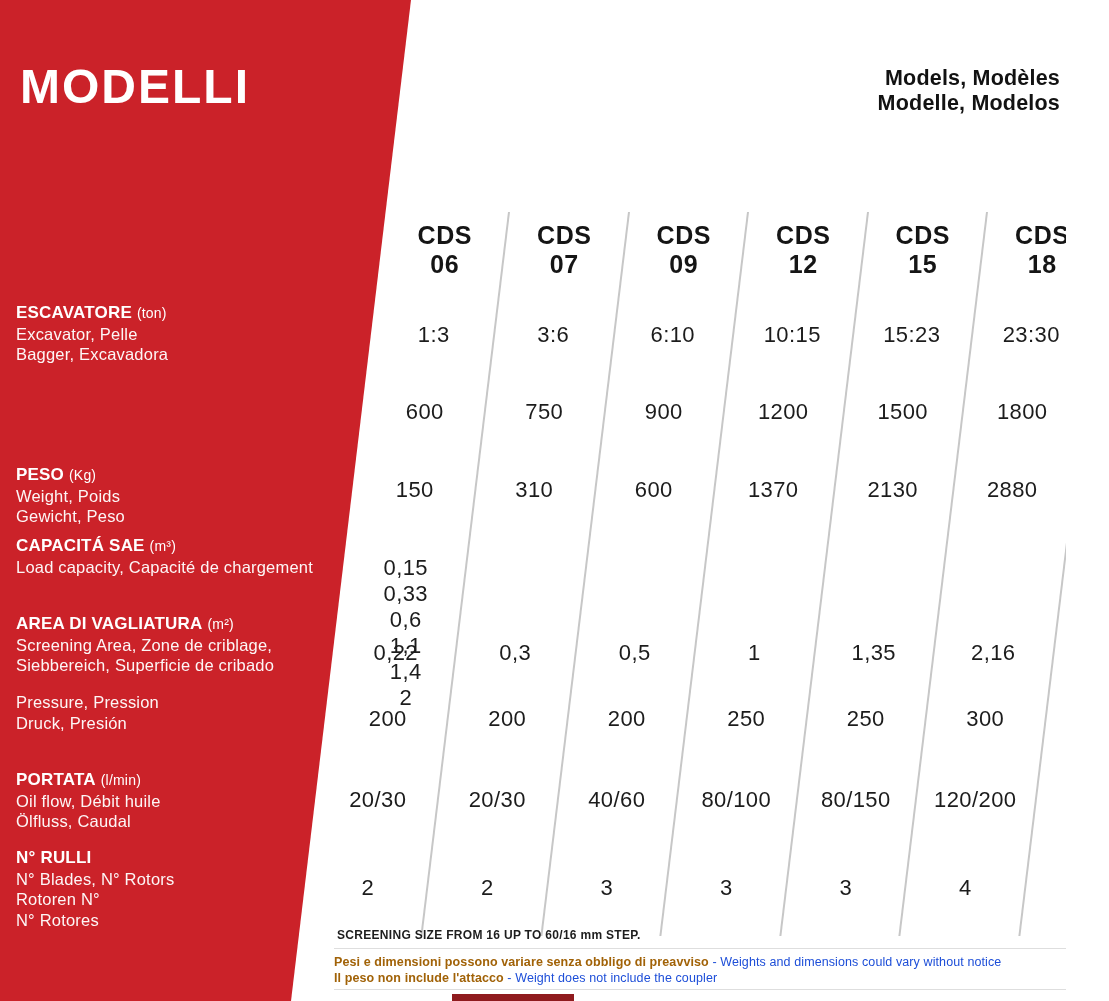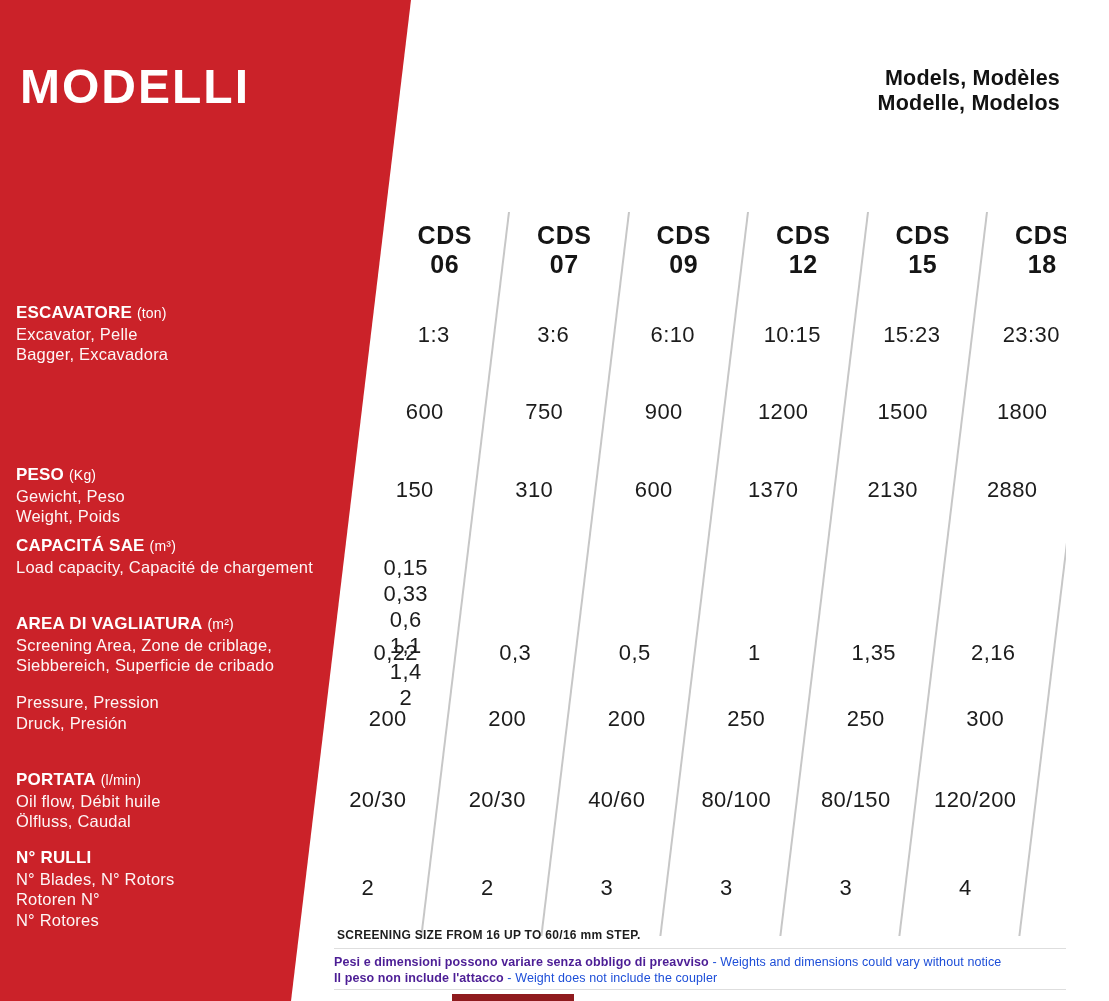--- a/index.html
+++ b/index.html
@@ -47,21 +47,21 @@
   .r2{top:477px;left:355px;} .r3{top:555px;left:346px;flex-direction:column;}
   .r4{top:640px;left:336px;} .r5{top:706px;left:328px;}
   .r6{top:787px;left:318px;} .r7{top:875px;left:308px;}
   
   .screening{position:absolute;left:337px;top:928px;font-size:12px;font-weight:bold;
              letter-spacing:0.3px;color:#1d1d1d;}
   .rule{position:absolute;height:1px;background:#dedede;left:334px;width:775px;}
   .rule1{top:948px;} .rule2{top:989px;}
   .note{position:absolute;left:334px;font-size:12.5px;letter-spacing:0.1px;}
   .note1{top:955px;} .note2{top:971px;}
-  .note-bold{font-weight:bold;color:#4c1d95;}
+  .note-bold{font-weight:bold;color:#a16207;}
   .note-gray{color:#1d4ed8;}
   .bottom-sliver{position:absolute;left:452px;top:994px;width:122px;height:7px;background:#8f1b1e;}
 </style>
 </head>
 <body>
 
 <div class="page">
 
   <div class="red-panel"></div>
 
@@ -106,22 +106,22 @@
     </div>
   </div>
 
   <div class="label-block lb0">
     <div class="lb-title"><span class="lb-bold">ESCAVATORE</span> <span class="lb-unit">(ton)</span></div>
     <div class="lb-sub">Excavator, Pelle</div>
     <div class="lb-sub">Bagger, Excavadora</div>
   </div>
   <div class="label-block lb2">
     <div class="lb-title"><span class="lb-bold">PESO</span> <span class="lb-unit">(Kg)</span></div>
+    <div class="lb-sub">Weight, Poids</div>
     <div class="lb-sub">Gewicht, Peso</div>
-    <div class="lb-sub">Weight, Poids</div>
   </div>
   <div class="label-block lb3">
     <div class="lb-title"><span class="lb-bold">CAPACITÁ SAE</span> <span class="lb-unit">(m³)</span></div>
     <div class="lb-sub">Load capacity, Capacité de chargement</div>
   </div>
   <div class="label-block lb4">
     <div class="lb-title"><span class="lb-bold">AREA DI VAGLIATURA</span> <span class="lb-unit">(m²)</span></div>
     <div class="lb-sub">Screening Area, Zone de criblage,</div>
     <div class="lb-sub">Siebbereich, Superficie de cribado</div>
   </div>

